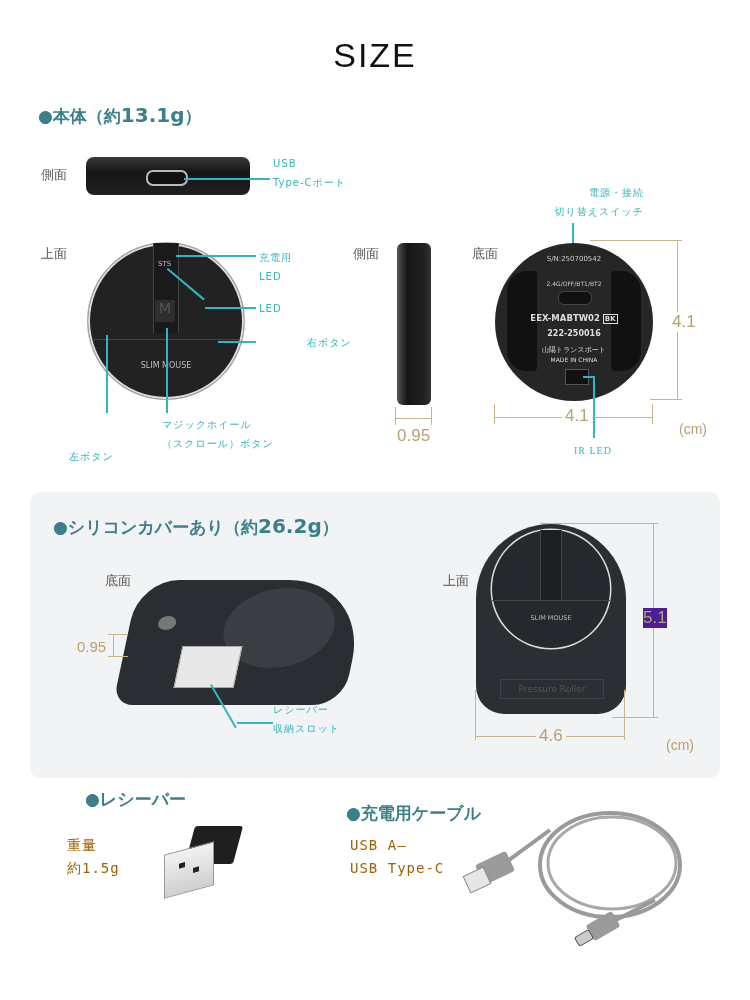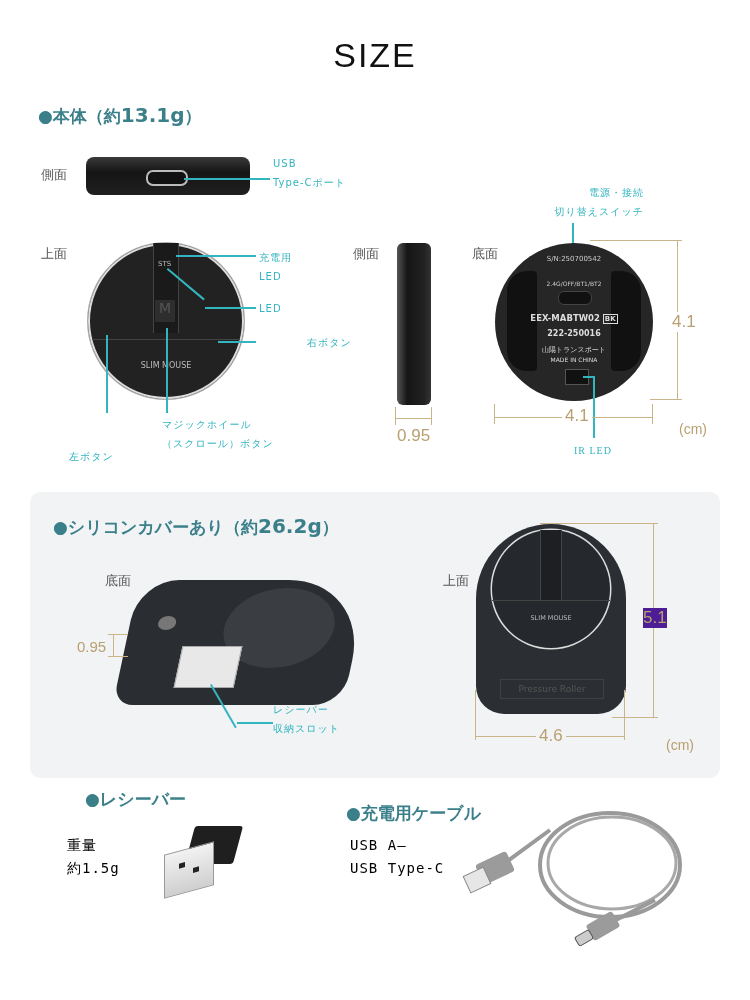--- a/index.html
+++ b/index.html
@@ -10,21 +10,21 @@
            color:#111; font-family:"Liberation Sans", sans-serif; }
   .sec { color:#3a7f89; font-weight:bold; font-size:17px; }
   .sec .big { font-size:20px; }
   .view { color:#555; font-size:13px; }
   .callout { color:#33b5c0; font-size:10px; line-height:19px; letter-spacing:1px; }
   .dim { color:#b8a070; font-size:17px; font-family:"Liberation Sans", sans-serif; }
   .line { position:absolute; background:#33b5c0; }
   .dline { position:absolute; background:#c9b589; }
   .panel { left:30px; top:492px; width:690px; height:286px; background:#f1f3f5; border-radius:10px; }
   .note { color:#e03040; font-size:13.5px; line-height:21px; }
-  .plain { color:#000000; font-size:14px; line-height:23px; letter-spacing:1px; font-family:"DejaVu Sans Mono", monospace; }
+  .plain { color:#a16207; font-size:14px; line-height:23px; letter-spacing:1px; font-family:"DejaVu Sans Mono", monospace; }
 </style>
 </head>
 <body>
 
 <div class="abs title">SIZE</div>
 
 <div class="abs sec" style="left:38px; top:103px;text-align:center;">
   <span>●本体（約</span><span class="big">13.1g</span><span>）</span>
 </div>
 

